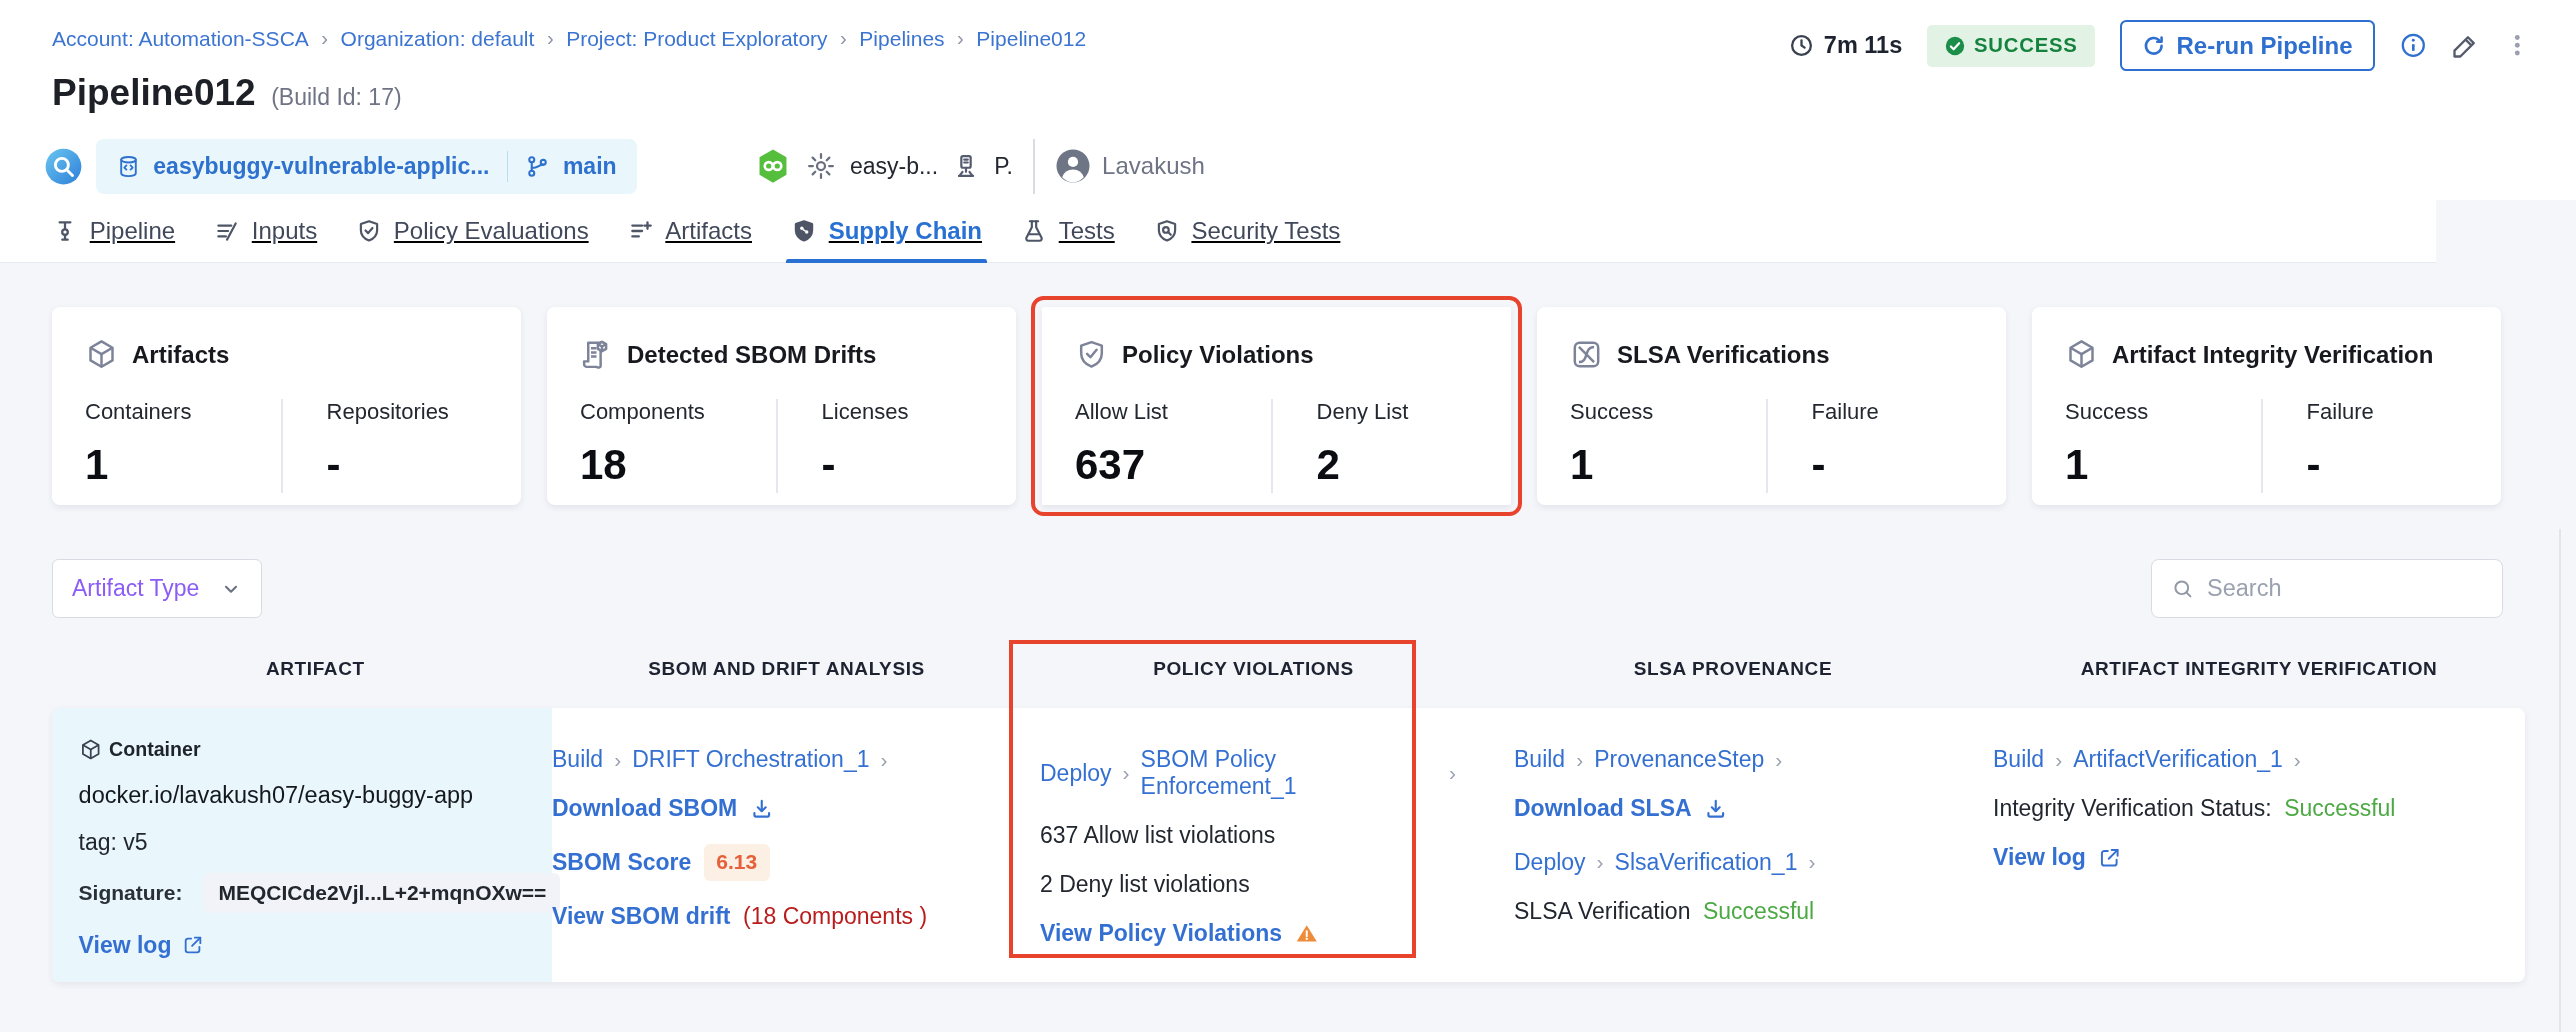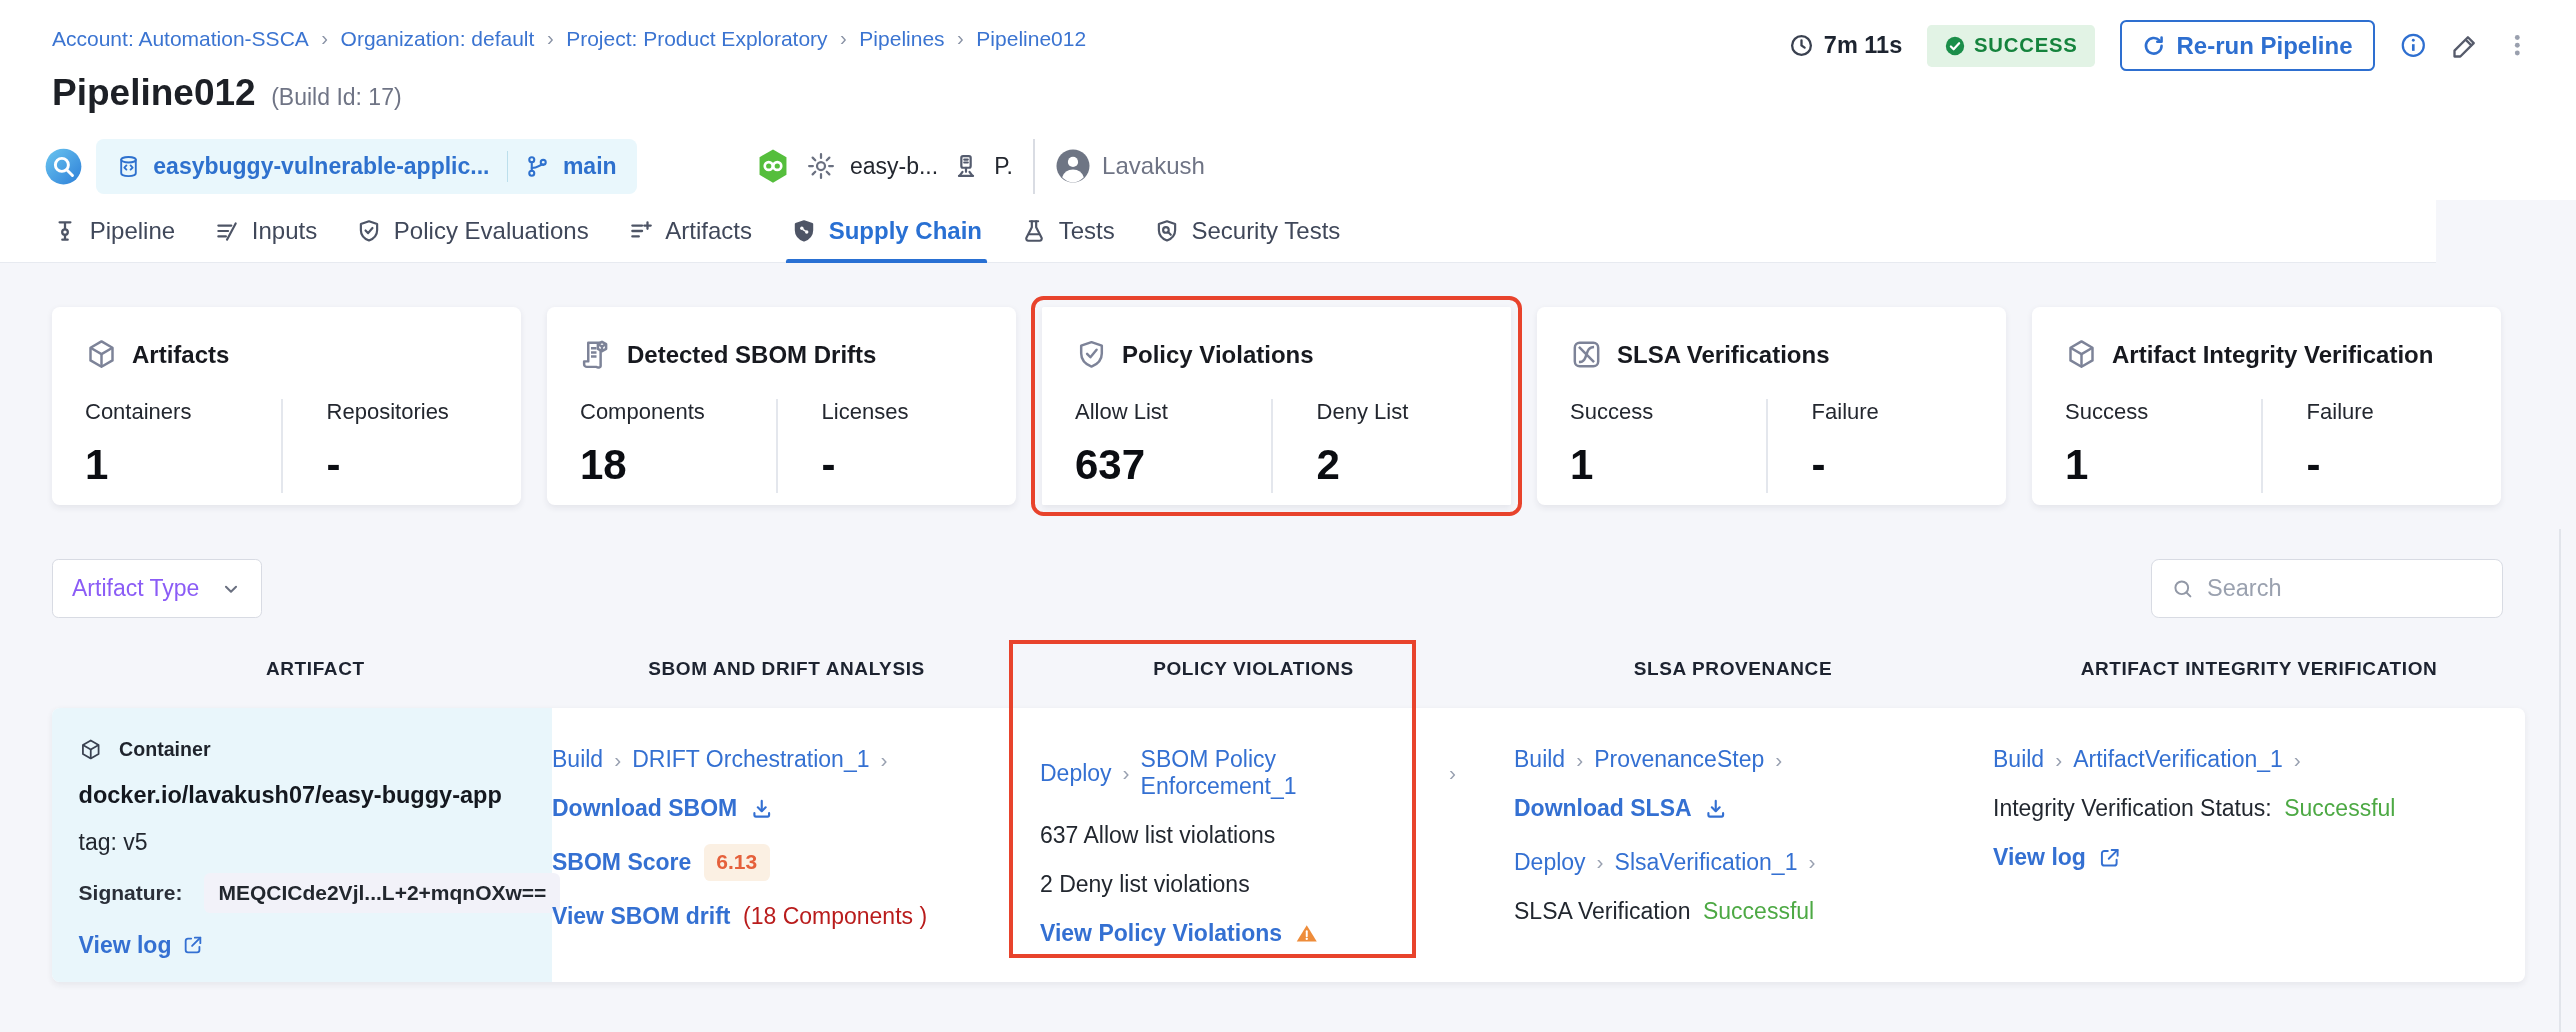--- a/index.html
+++ b/index.html
@@ -42,21 +42,21 @@
   .harness-ic { width:38px; height:38px; }
   .gear-ic { width:30px; height:30px; color:#6A7080; }
   .trigger-name, .trigger-p { font-size:23px; color:#23272F; }
   .server-ic { width:28px; height:28px; color:#545B6E; }
   .meta-div { width:1.6px; height:55px; background:#D9DCE3; margin:0 20.3px; }
   .avatar-ic { width:36px; height:36px; }
   .user-name { font-size:24px; color:#6F7485; margin-left:11px; }
 
   
   .tabbar { position:absolute; top:200px; left:0; width:2436px; height:63px; background:#FFFFFF;
-    border-bottom:1.6px solid #E7EAF0; display:flex; align-items:center; padding-left:52px; gap:39px; }
+    border-bottom:1.6px solid #E7EAF0; display:flex; align-items:center; padding-left:52px; gap:39px;text-decoration:underline; }
   .tab { position:relative; height:63px; display:flex; align-items:center; gap:11.7px;
     font-size:24px; color:#40485A; cursor:pointer; }
   .tab svg { width:26px; height:26px; color:#4E5566; }
   .tab.active { color:#2970D3; font-weight:700; }
   .tab.active::after { content:""; position:absolute; left:-4.7px; right:-4.7px; bottom:-1.6px; height:4.7px;
     background:#2970D3; border-radius:2.3px 2.3px 0 0; }
 
   
   .main { position:absolute; top:263px; left:0; width:2576px; height:770px; background:#F5F6FA; }
 
@@ -91,24 +91,24 @@
     grid-template-columns:500px 469px 446px 485px auto; }
   .thead { top:395px;text-align:center; }
   .th { font-size:19px; font-weight:700; color:#1D2330; letter-spacing:0.6px; }
   .c1 { padding-left:26.6px; } .c2 { padding-left:0; } .c3 { padding-left:19px; }
   .c4 { padding-left:47px; } .c5 { padding-left:41px; }
 
   .trow { top:445px; height:274px; background:#fff; border-radius:7.8px;
     box-shadow:0 2.3px 6.3px rgba(40,41,61,0.07); }
   .cell { padding-top:38px; font-size:23px; color:#22272F; }
   .artifact-cell { background:#E9F6FB; border-radius:7.8px 0 0 7.8px; padding-top:30px; }
-  .chip-row { display:flex; align-items:center; gap:17px; }
+  .chip-row { display:flex; align-items:center; gap:7px; }
   .chip-row svg { width:23.5px; height:23.5px; color:#3A4150; }
   .chip-label { font-size:19.6px; font-weight:700; color:#1E232C; }
-  .image-name { font-size:23.5px; font-weight:700; color:#14181F; margin-top:20.3px; }
+  .image-name { font-size:23.5px; font-weight:400; color:#14181F; margin-top:20.3px; }
   .tag-line { margin-top:20.3px; }
   .sig-line { margin-top:17px; display:flex; align-items:center; gap:22px; }
   .sig-label { font-weight:700; color:#2A2F38; font-size:21px; }
   .sig-badge { background:#F2F2F9; border-radius:6.3px; padding:7.8px 14px; font-size:21px;
     font-weight:700; color:#22272E; }
   .link { color:#3470D2; cursor:pointer; }
   .blink { color:#3470D2; font-weight:700; cursor:pointer; }
   .viewlog-line { margin-top:19px; display:flex; align-items:center; gap:11px; }
   .viewlog-line svg { width:22px; height:22px; color:#3470D2; }
   .crumb { display:flex; align-items:center; }

